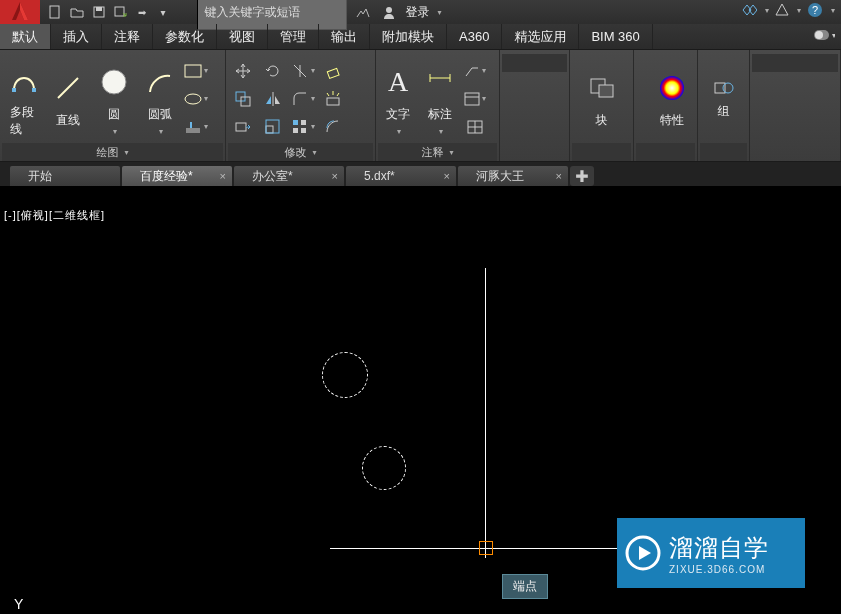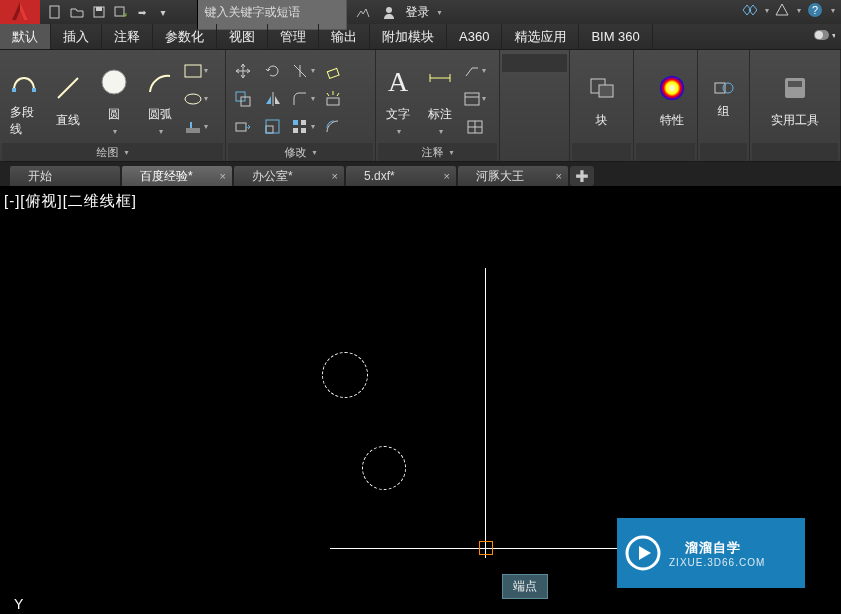--- a/index.html
+++ b/index.html
@@ -38,35 +38,35 @@
 
   
   .doc-tabs { height:24px; background:#222; display:flex; align-items:flex-end; padding-left:10px; gap:2px;}
   .doc-tab { height:20px; background:linear-gradient(#4e4e4e,#3a3a3a); color:#ddd; font-size:12px; padding:0 22px 0 18px; display:flex; align-items:center; border-radius:2px 2px 0 0; position:relative; min-width:110px;}
   .doc-tab.active{background:linear-gradient(#6a6a6a,#505050);color:#fff;}
   .doc-tab .close{position:absolute; right:6px; color:#bbb;font-size:11px;}
   .add-tab{height:20px;width:24px;background:#3a3a3a;color:#ccc;display:flex;align-items:center;justify-content:center;border-radius:3px;}
 
   
   .canvas { position:relative; background:#000; height:428px; }
-  .view-label{position:absolute; top:6px; left:4px; color:#fff; font-size:15px; letter-spacing:1px;}
+  .view-label{position:absolute; top:22px; left:4px; color:#fff; font-size:11px; letter-spacing:1px;}
   .circle{position:absolute; border:1.5px dashed #fff; border-radius:50%;}
   .c1{width:46px;height:46px; left:322px; top:166px;}
   .c2{width:44px;height:44px; left:362px; top:260px;}
   .vline{position:absolute; width:1px; background:#fff; left:485px; top:82px; height:290px;}
   .hline{position:absolute; height:1px; background:#fff; top:362px; left:330px; width:370px;}
   .pickbox{position:absolute; width:14px; height:14px; border:1px solid #ff8c00; left:479px; top:355px;}
   .tooltip{position:absolute; background:#3a5a66; border:1px solid #5b8a99; color:#eee; font-size:12px; padding:3px 10px; left:502px; top:388px;}
   .ucs-y{position:absolute; left:14px; bottom:2px; color:#fff; font-size:14px;}
 
   
   .watermark{position:absolute; right:36px; bottom:26px; width:188px; height:70px; background:#1a7fb8; display:flex; align-items:center; color:#fff;}
   .wm-icon{width:52px;display:flex;align-items:center;justify-content:center;}
   .wm-text{display:flex;flex-direction:column;}
-  .wm-text .t1{font-size:13px;font-weight:700;letter-spacing:1px;margin-left:16px;}
+  .wm-text .t1{font-size:24px;font-weight:400;letter-spacing:1px;}
   .wm-text .t2{font-size:10px;letter-spacing:1px;color:#dce9f2;}
 
   svg { display:block; }
 </style>
 </head>
 <body>
 
 <div class="titlebar">
   <div class="app-logo">
     <svg width="24" height="30" viewBox="0 0 24 30">
@@ -419,31 +419,20 @@
               <circle cx="15" cy="9" r="5" stroke="#6bb6e6" fill="none"></circle>
             </svg>
           </div>
         <span>组</span>
       </div>
     </div>
     <div class="panel-label"></div>
   </div>
 
   <div class="ribbon-panel" style="flex:1;">
-    <div class="panel-row" style="flex:1;justify-content:center;">
-      <div class="big-btn">
-        <div class="bicon">
-            <svg width="28" height="28">
-              <rect x="4" y="4" width="20" height="20" rx="2" fill="#999"></rect>
-              <rect x="7" y="7" width="14" height="6" fill="#555"></rect>
-            </svg>
-          </div>
-        <span>实用工具</span>
-      </div>
-    </div>
     <div class="panel-label"></div>
   </div>
 </div>
 
 <div class="doc-tabs">
   <div class="doc-tab">
       <span>开始</span>
     </div>
   <div class="doc-tab active">
       <span>百度经验*</span>

